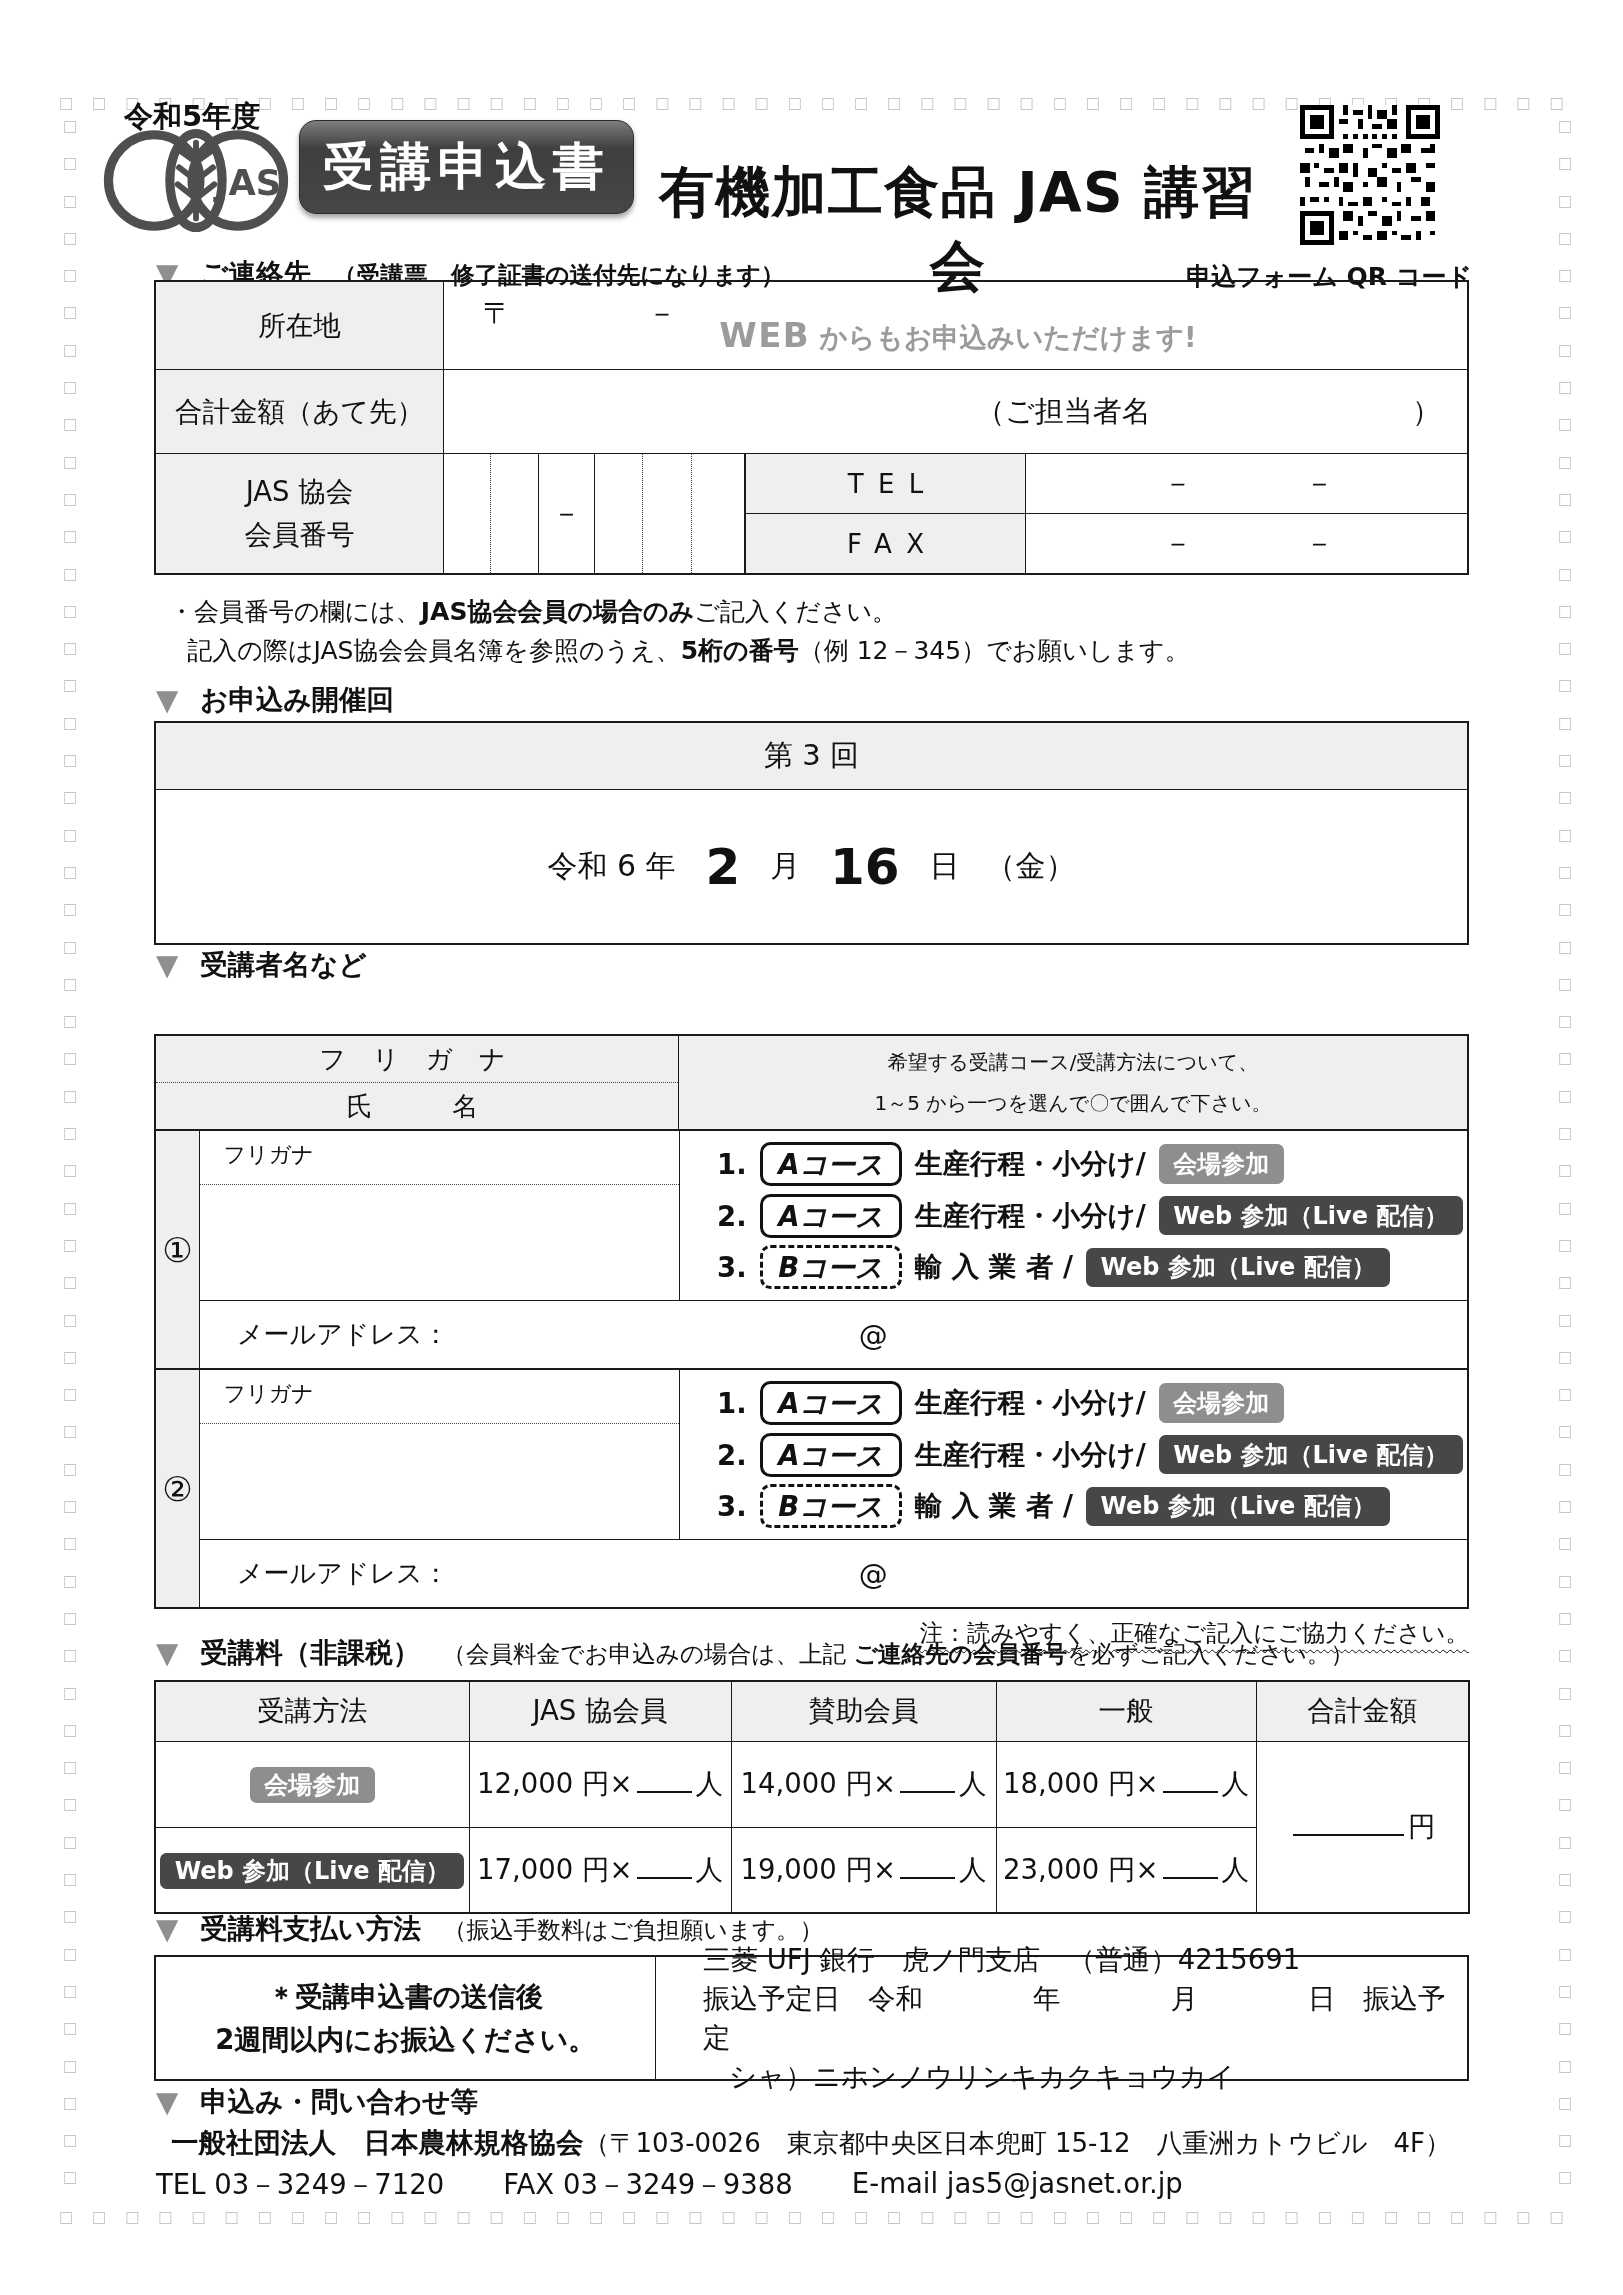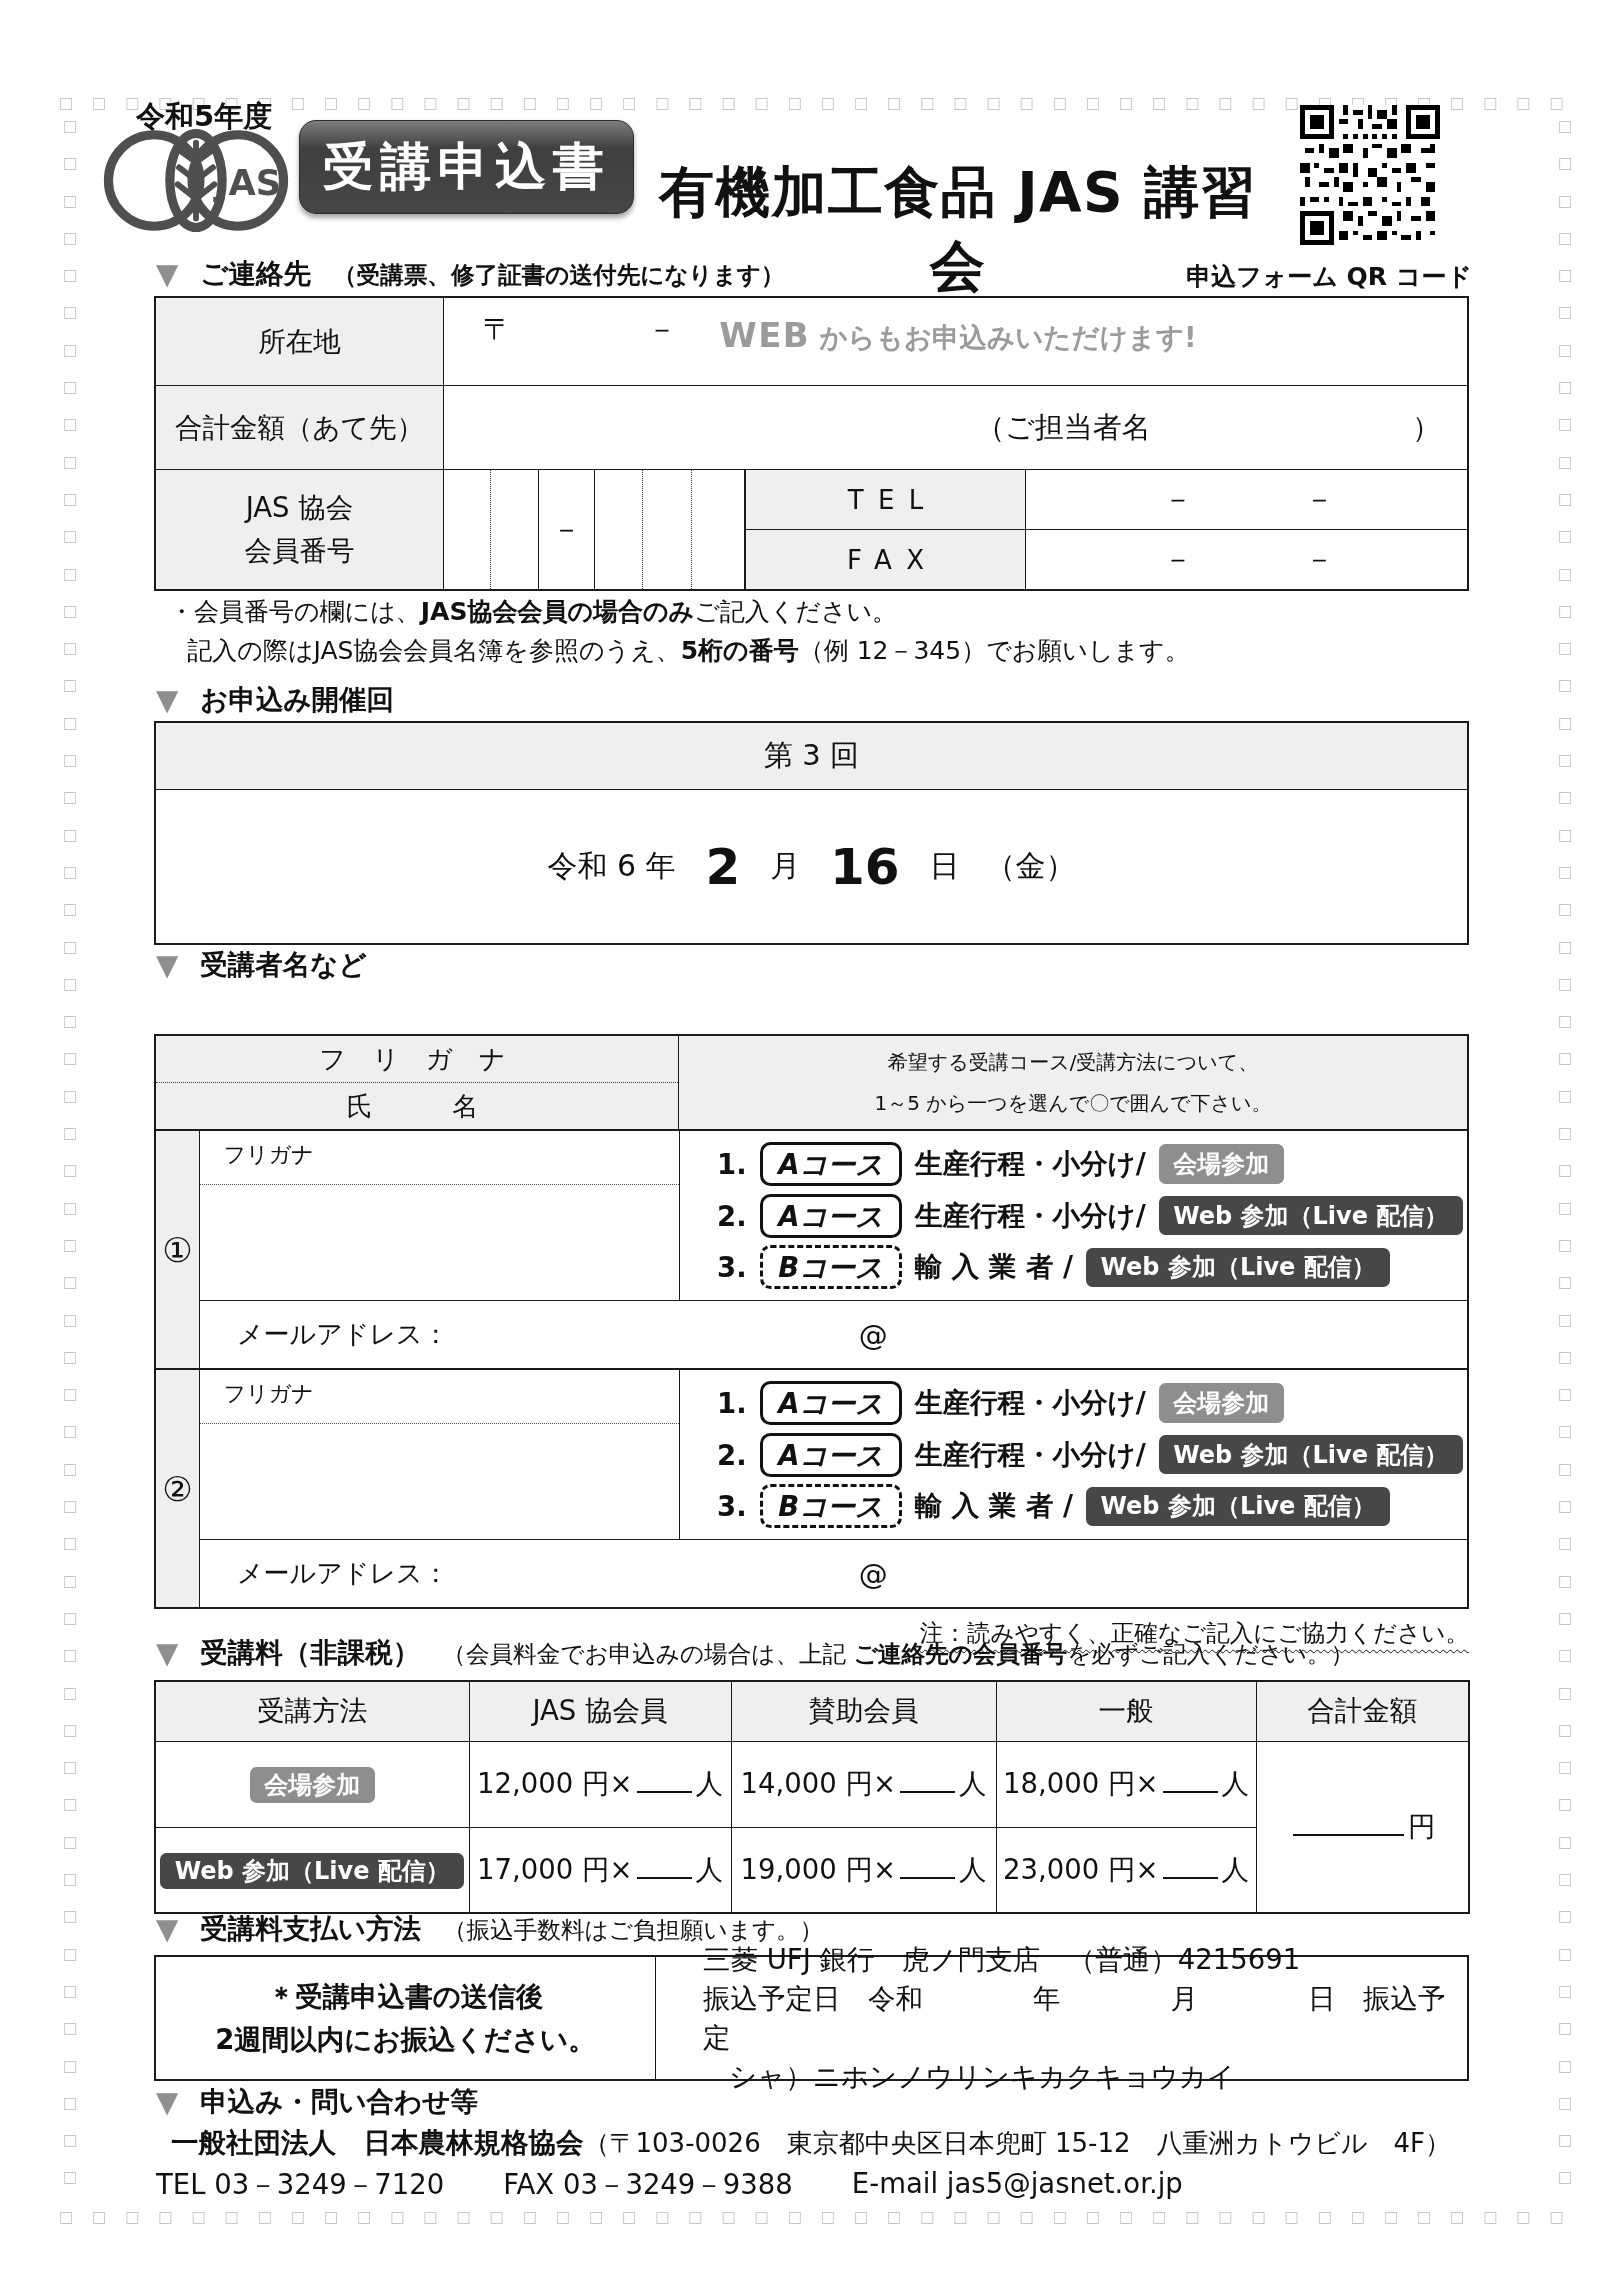--- a/index.html
+++ b/index.html
@@ -14,37 +14,37 @@
   .dots-h{left:59px;width:1511px;height:22px;letter-spacing:18.3px;white-space:nowrap;line-height:22px;}
   .dots-h::before{content:"□□□□□□□□□□□□□□□□□□□□□□□□□□□□□□□□□□□□□□□□□□□□□□□□□□□□□□□□□□□□";}
   .dots-v{top:116px;height:2080px;width:22px;writing-mode:vertical-rl;text-orientation:upright;letter-spacing:18.3px;line-height:22px;}
   .dots-v::before{content:"□□□□□□□□□□□□□□□□□□□□□□□□□□□□□□□□□□□□□□□□□□□□□□□□□□□□□□□□□□□□□□□□□□□□□□□□□□□□";}
   
   .abs{position:absolute;}
   .sec-head{position:absolute;left:156px;display:flex;align-items:baseline;gap:22px;font-size:27.5px;font-weight:bold;}
   .tri{color:#8f8f8f;font-size:29px;transform:translateY(1.3px);}
   .sec-note{font-size:23.6px;font-weight:bold;}
   
-  .fiscal-year{left:124px;top:97px;font-size:29px;font-weight:bold;margin-left:12px;}
+  .fiscal-year{left:124px;top:97px;font-size:29px;font-weight:bold;}
   .jas-logo{left:98px;top:128px;}
   .form-badge{
     left:299px;top:120px;width:335px;height:94px;border-radius:17px;
     background:linear-gradient(180deg,#7d7d7d 0%,#3f3f3f 30%,#464646 100%);
     border:1.3px solid #2c2c2c;box-shadow:0 3.9px 5.2px rgba(0,0,0,.35);
     display:flex;align-items:center;justify-content:center;
     color:#fff;font-size:51px;font-weight:bold;letter-spacing:6.5px;
   }
   .title-box{left:657px;top:156px;width:602px;text-align:center;}
   .main-title{font-size:55px;font-weight:bold;letter-spacing:1.3px;}
   .sub-title{margin-top:10.5px;color:#9b9b9b;font-weight:bold;font-size:27.5px;}
   .sub-title .web{font-size:34px;letter-spacing:1.3px;}
   .qr{left:1300px;top:105px;width:140px;height:140px;}
   .qr-caption{left:1079px;top:260px;width:393px;text-align:right;font-size:25px;font-weight:bold;}
   
-  .contact-table{left:154px;top:296px;width:1315px;border:2px solid #1a1a1a;}
+  .contact-table{left:154px;top:280px;width:1315px;border:2px solid #1a1a1a;}
   .c-row{display:flex;border-bottom:1.3px solid #1a1a1a;}
   .c-row:last-child{border-bottom:none;}
   .c-label{width:288px;background:#efefef;border-right:1.3px solid #1a1a1a;
     display:flex;flex-direction:column;align-items:center;justify-content:center;
     font-size:27.5px;gap:6.5px;}
   .c-value{flex:1;display:flex;align-items:flex-start;font-size:29px;}
   .postal-val{padding:11.8px 0 0 39px;letter-spacing:3.9px;}
   .office-val{align-items:center;}
   .office-spacer{width:52%;}
   .person-close{margin-left:auto;padding-right:26px;}

